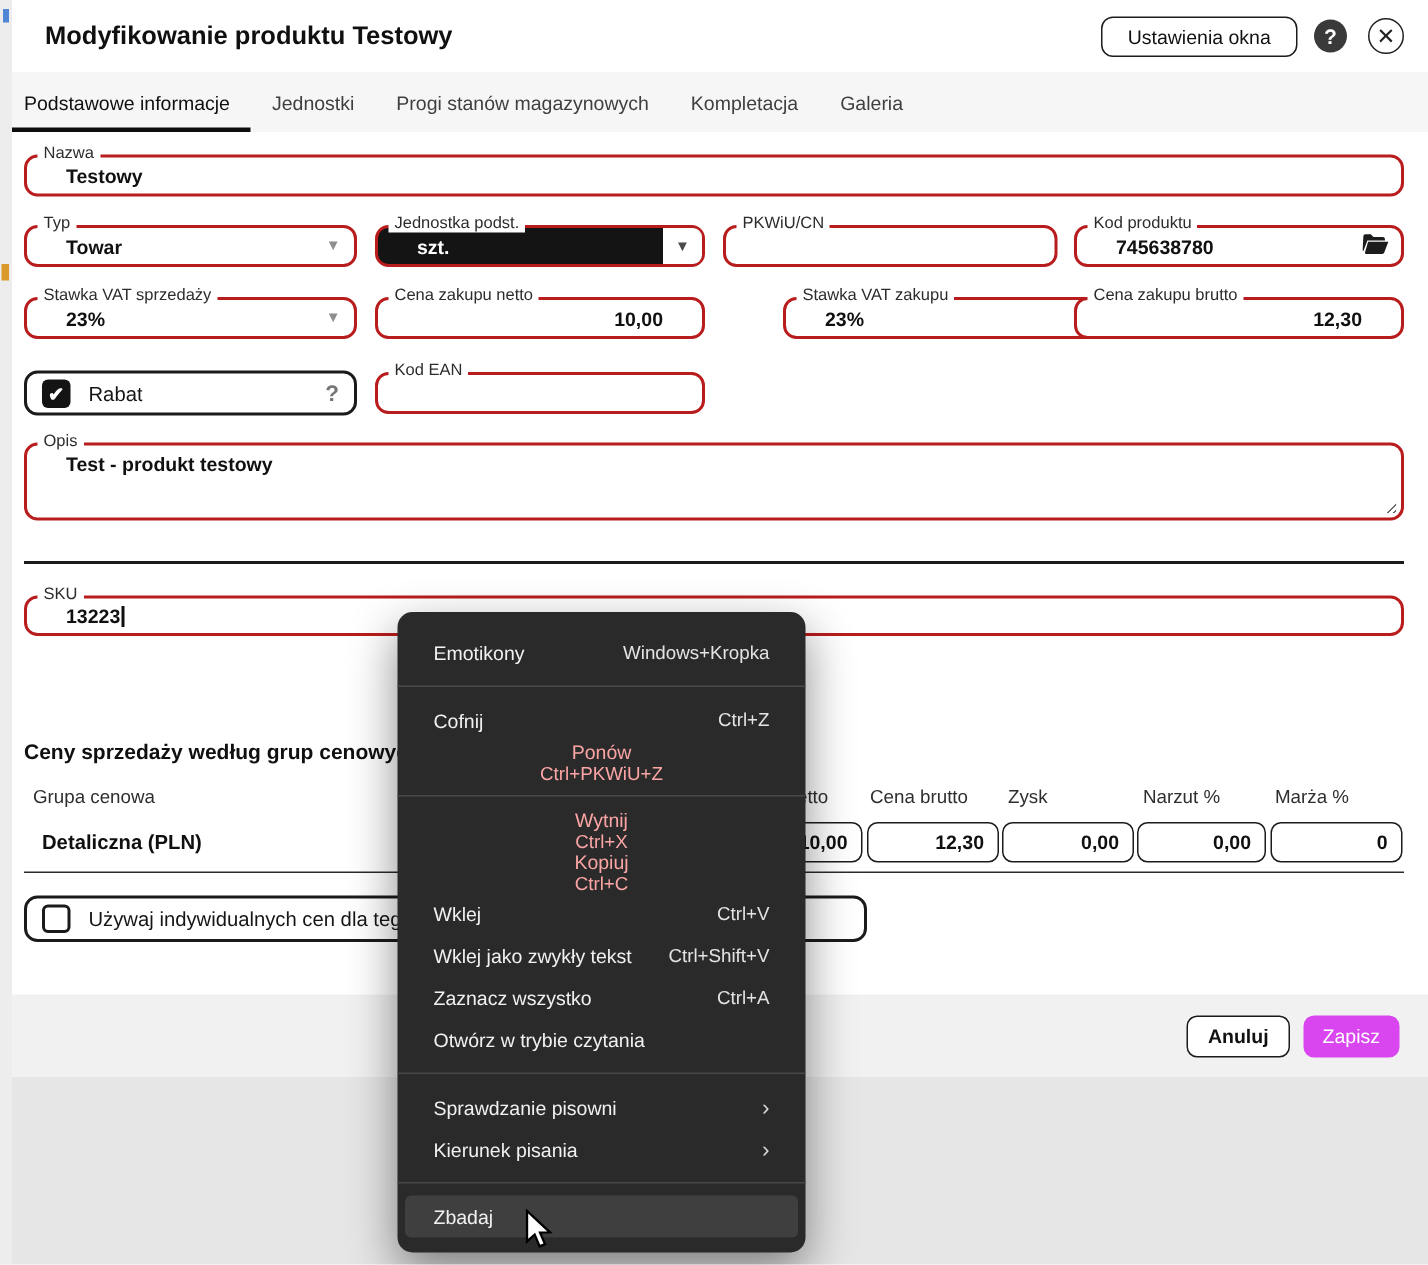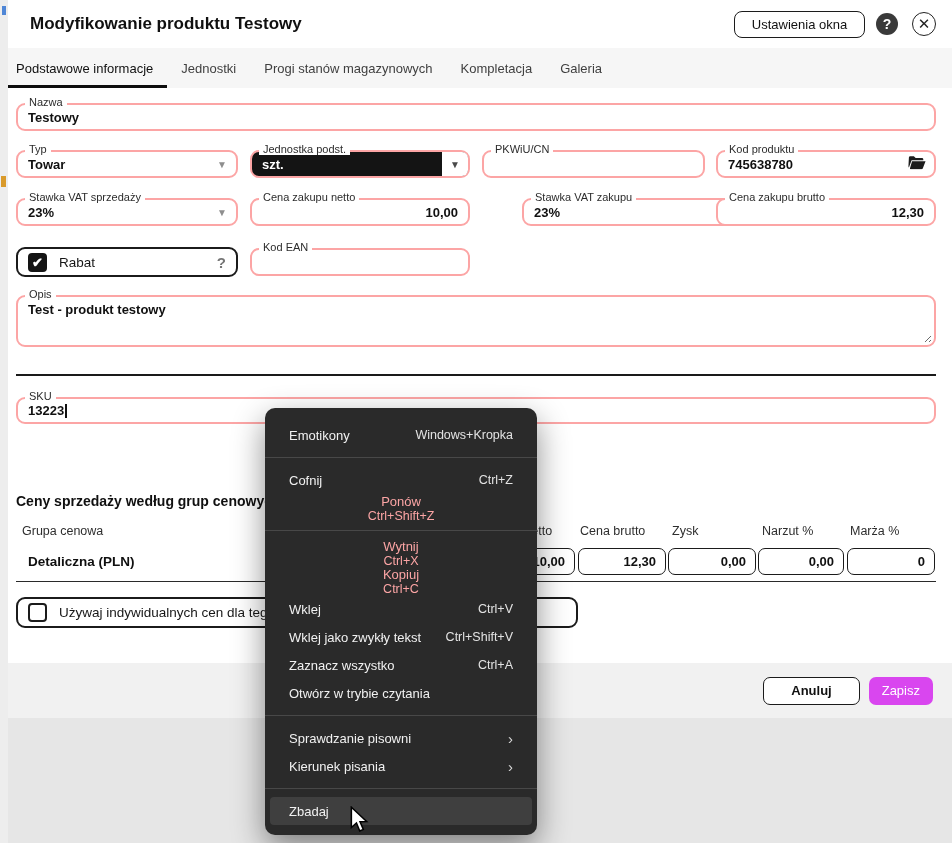--- a/index.html
+++ b/index.html
@@ -26,21 +26,21 @@
   .tabbar { position:absolute; left:0; top:48px; width:100%; height:40px; background:#f6f6f6; display:flex; align-items:stretch; }
   .tab { position:relative; display:flex; align-items:center; padding:0 14px; font-size:13px; color:#3f3f3f; cursor:pointer; white-space:nowrap; }
   .tab.first { padding-left:8px; }
   .tab.active { color:#101010; }
   .tab.active .underline { position:absolute; left:0; right:0; bottom:0; height:3px; background:#0d0d0d; }
   .tab.disabled { color:#404040; }
 
   
   .field { position:absolute; }
   .flabel { position:absolute; top:-7px; left:9px; background:#fff; padding:0 4px; font-size:11px; color:#2c2c2c; z-index:2; white-space:nowrap; }
-  .fbox { position:relative; border:2px solid #fca5a5; border-radius:9px; background:#fff; height:28px; display:flex; align-items:center; padding:0 10px; font-size:13px; font-weight:700; color:#101010; }
+  .fbox { position:relative; border:2px solid #b91c1c; border-radius:9px; background:#fff; height:28px; display:flex; align-items:center; padding:0 26px; font-size:13px; font-weight:700; color:#101010; }
   .fbox.right { justify-content:flex-end; }
   .fbox.tall { height:52px; align-items:flex-start; padding-top:5px; }
   .sel-arrow { position:absolute; right:9px; top:50%; transform:translateY(-50%); font-size:10px; color:#8e8e8e; }
   .fbox.selected { background:#141414; color:#fff; }
   .arrowzone { position:absolute; right:0; top:0; bottom:0; width:26px; background:#fff; border-radius:0 6px 6px 0; display:flex; align-items:center; justify-content:center; }
   .arrowzone span { font-size:10px; color:#4a4a4a; }
   .resize-grip { position:absolute; right:3px; bottom:3px; width:9px; height:9px;
      background:repeating-linear-gradient(135deg, transparent, transparent 2px, #6a6a6a 2px, #6a6a6a 3px);
      clip-path:polygon(100% 0, 100% 100%, 0 100%); }
   .caret { display:inline-block; width:1.5px; height:14px; background:#111; margin-left:1px; vertical-align:middle; }
@@ -57,21 +57,21 @@
   .divider { position:absolute; left:8px; width:920px; height:1.5px; background:#1a1a1a; }
 
   
   .section-title { position:absolute; left:8px; top:493px; font-size:14px; font-weight:700; color:#101010; }
   .th { position:absolute; top:524px; font-size:12.5px; color:#2e2e2e; }
   .price-input { position:absolute; top:548px; height:27px; border:1.8px solid #1b1b1b; border-radius:7px; background:#fff; display:flex; align-items:center; justify-content:flex-end; padding-right:9px; font-size:13px; font-weight:700; color:#101010; }
   .row-label { position:absolute; left:20px; top:554px; font-size:13.5px; font-weight:700; color:#101010; }
 
   
   .footer { position:absolute; left:0; top:663px; width:100%; height:55px; background:#f1f1f1; display:flex; align-items:center; justify-content:flex-end; gap:9px; padding-right:19px; }
-  .btn-cancel { height:28px; padding:0 27px; border:1.8px solid #1b1b1b; border-radius:7px; background:#fff; font-size:13px; font-weight:600; color:#111; display:flex; align-items:center; cursor:pointer; }
+  .btn-cancel { height:28px; padding:0 13px; border:1.8px solid #1b1b1b; border-radius:7px; background:#fff; font-size:13px; font-weight:600; color:#111; display:flex; align-items:center; cursor:pointer; }
   .btn-save { height:28px; padding:0 13px; border:none; border-radius:7px; background:#d946ef; font-size:13px; font-weight:400; color:#fff; display:flex; align-items:center; cursor:pointer; }
 
   
   .menu { position:absolute; left:265px; top:408px; width:272px; background:#2a2a2a; border-radius:10px; padding:13px 0 10px; box-shadow:0 12px 32px rgba(0,0,0,.45); z-index:50; }
   .mi { height:28px; margin:0 5px; padding:0 19px; border-radius:4px; display:flex; align-items:center; justify-content:space-between; font-size:13px; color:#f1f1f1; cursor:pointer; }
   .mi .sc { color:#e3e3e3; font-size:12.5px; }
   .mi.disabled, .mi.disabled .sc { color:#fca5a5;flex-direction:column; }
   .mi.hover { background:#3f3f3f; }
   .mi .subarrow { color:#d8d8d8; font-size:15px; }
   .msep { height:1px; background:#484848; margin:8px 0; }
@@ -258,21 +258,21 @@
       <span>Emotikony</span>
       <span class="sc">Windows+Kropka</span>
     </div>
     <div class="msep"></div>
     <div class="mi">
       <span>Cofnij</span>
       <span class="sc">Ctrl+Z</span>
     </div>
     <div class="mi disabled">
       <span>Ponów</span>
-      <span class="sc">Ctrl+Shift+Z</span>
+      <span class="sc">Ctrl+PKWiU+Z</span>
     </div>
     <div class="msep"></div>
     <div class="mi disabled">
       <span>Wytnij</span>
       <span class="sc">Ctrl+X</span>
     </div>
     <div class="mi disabled">
       <span>Kopiuj</span>
       <span class="sc">Ctrl+C</span>
     </div>

